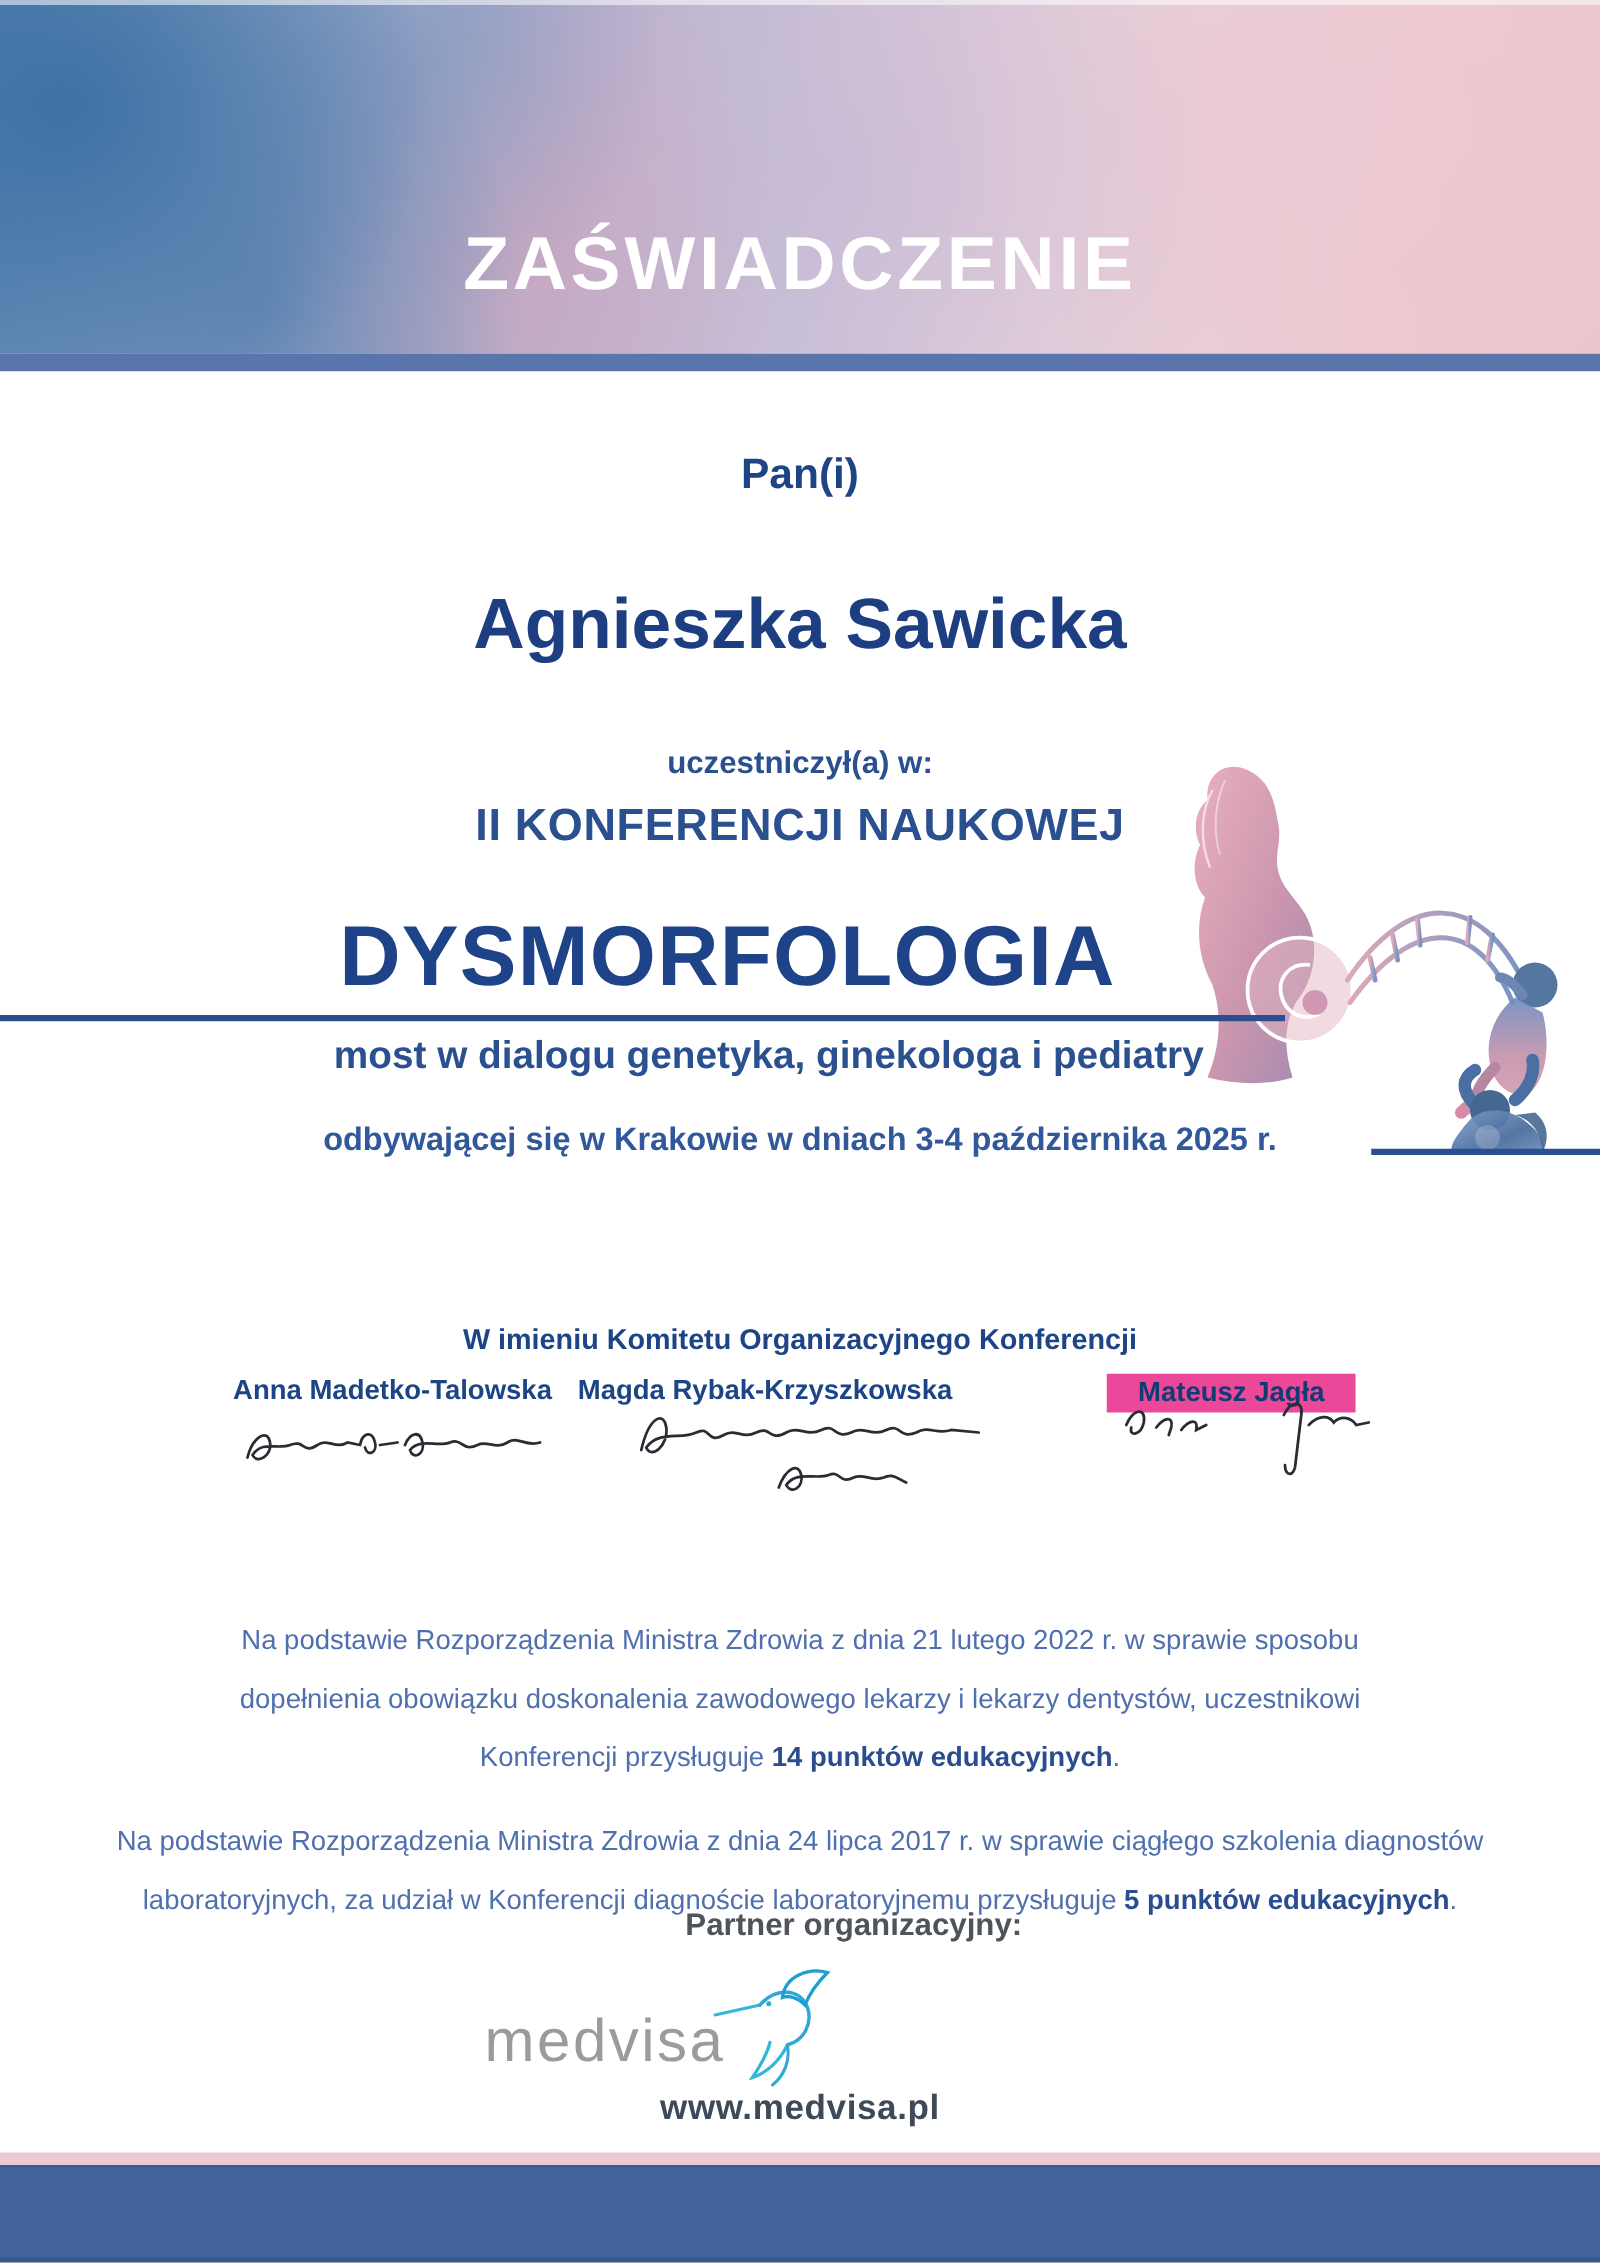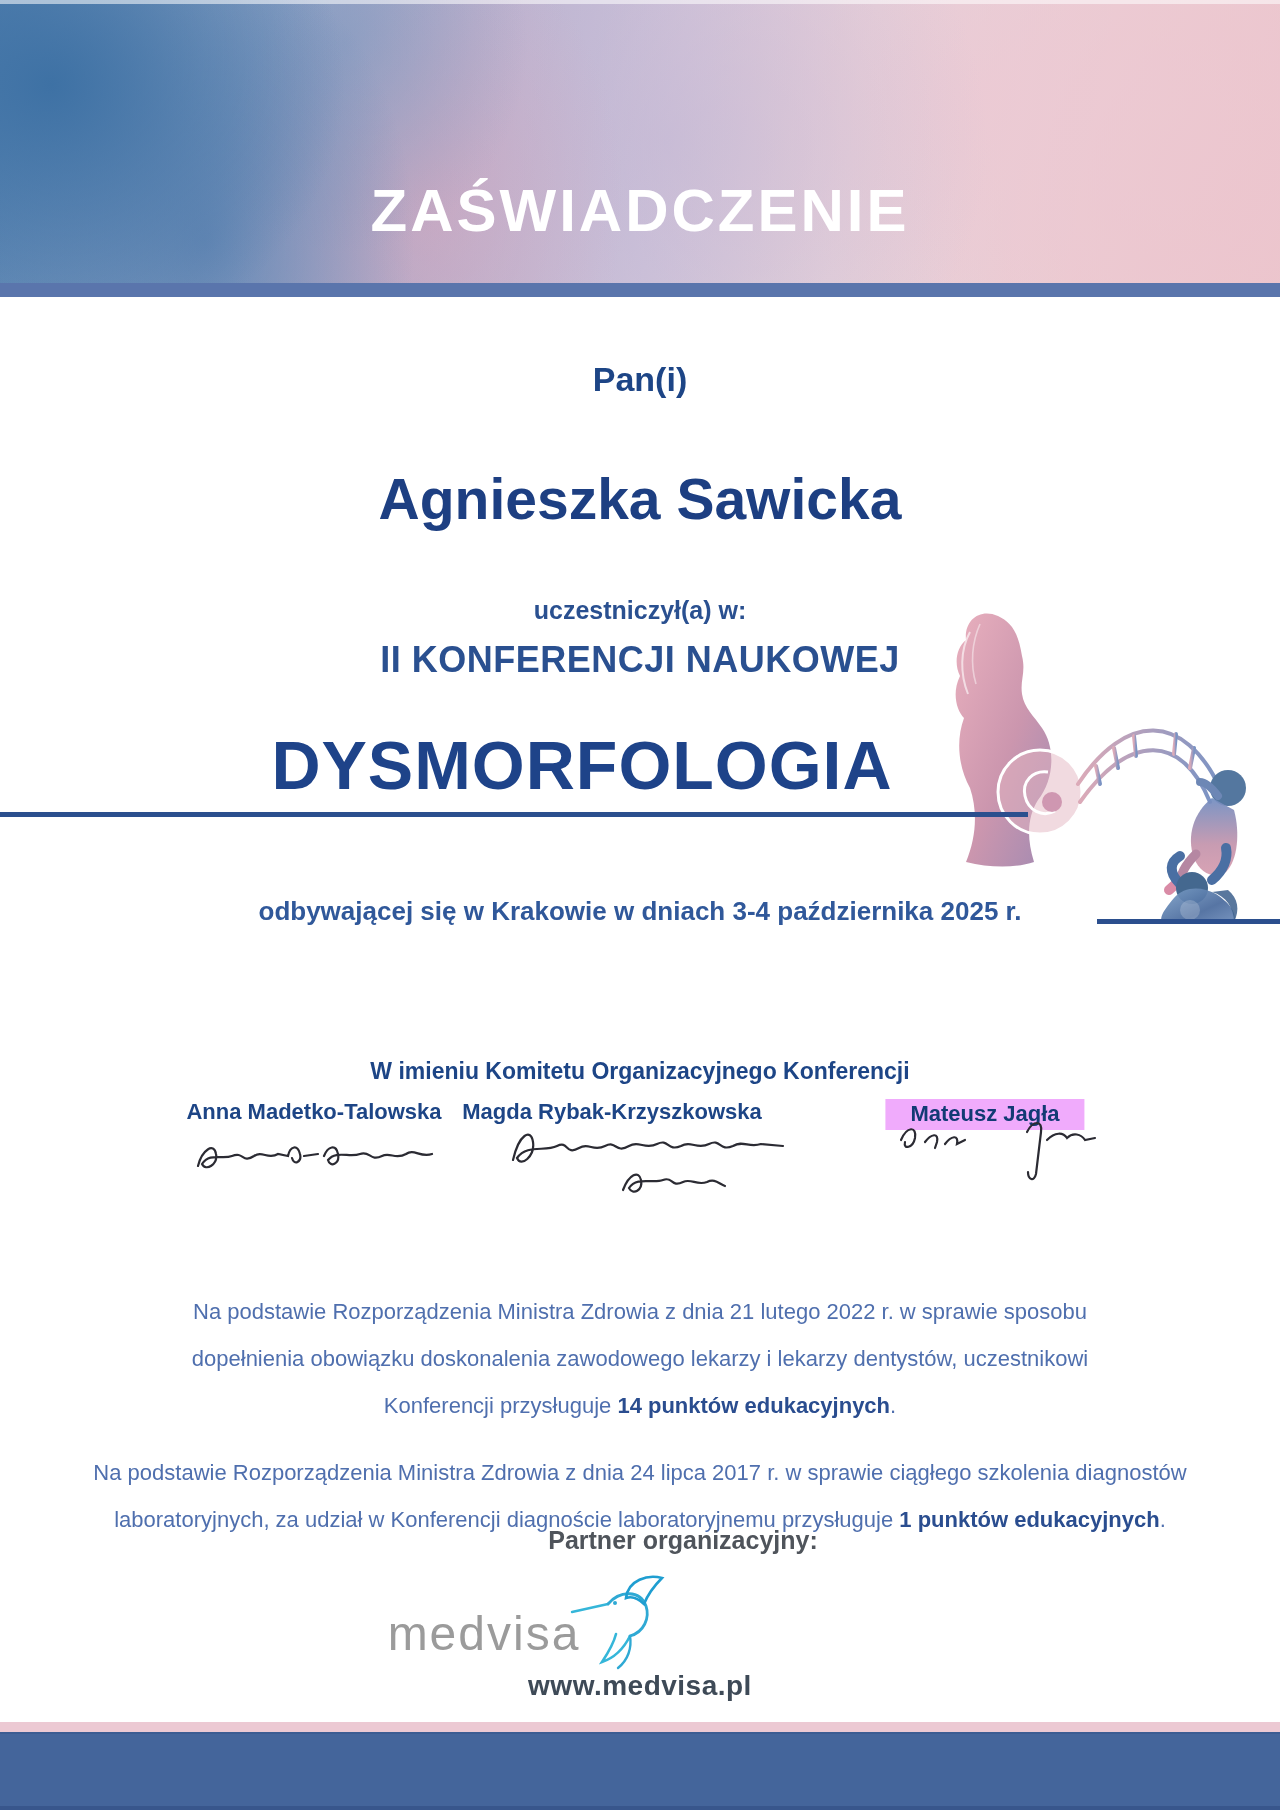--- a/index.html
+++ b/index.html
@@ -44,21 +44,21 @@
 
   .illustration{position:absolute;top:572px;left:928px;width:352px;height:352px;z-index:2;}
 
   
   .committee-heading{top:1058px;font-size:23px;color:#1d4586;}
   .member{
     position:absolute;top:1099px;transform:translateX(-50%);
     font-size:22px;font-weight:bold;color:#1d4586;white-space:nowrap;
   }
   .member-1{left:314px;} .member-2{left:612px;} .member-3{left:985px;}
-  .member--highlight{background:#f0abfc;color:#123a74;padding:2px 25px 3px;}
+  .member--highlight{background:#ec4899;color:#123a74;padding:2px 25px 3px;}
   .signature{position:absolute;z-index:1;}
   .sig-1{top:1126px;left:192px;}
   .sig-2{top:1116px;left:505px;}
   .sig-3{top:1112px;left:885px;}
 
   
   .legal{position:absolute;top:1288px;left:0;width:1280px;text-align:center;
          font-size:22px;line-height:47px;color:#4f6fae;}
   .legal p{margin:0 auto;}
   .legal .p1{max-width:910px;}
@@ -93,20 +93,21 @@
   </div>
   <div class="header-divider"></div>
 
   <div class="ctext salutation">Pan(i)</div>
   <div class="ctext recipient-name">Agnieszka Sawicka</div>
   <div class="ctext participated">uczestniczył(a) w:</div>
   <div class="ctext series">II KONFERENCJI NAUKOWEJ</div>
   <div class="ctext conf-name">DYSMORFOLOGIA</div>
 
   <div class="rule rule-left"></div>
+  <div class="ctext subtitle">most w dialogu genetyka, ginekologa i pediatry</div>
   <div class="ctext details">odbywającej się w Krakowie w dniach 3-4 października 2025 r.</div>
   <div class="rule rule-right"></div>
 
   <div class="illustration">
     <svg width="352" height="352" viewBox="0 0 352 352">
       <defs>
         <linearGradient id="gPink" x1="0" y1="0" x2="1" y2="1">
           <stop offset="0" stop-color="#e7a9b8"></stop>
             <stop offset=".55" stop-color="#c78da7"></stop>
             <stop offset="1" stop-color="#9a80ab"></stop>
@@ -190,21 +191,21 @@
   </svg>
   <svg class="signature sig-3" width="215" height="75" viewBox="0 0 215 75">
     <path d="M16 28 C22 14 32 14 30 26 C28 36 18 38 20 30 M40 30 C46 22 54 20 52 30 L50 36
              M60 32 C66 24 74 22 72 32 L80 28" stroke="#2b2b33" stroke-width="2.2" fill="none" stroke-linecap="round"></path>
     <path d="M142 20 C148 8 158 8 156 20 L151 62 C149 70 143 68 143 60" stroke="#2b2b33" stroke-width="2.2" fill="none" stroke-linecap="round"></path>
     <path d="M162 28 C170 20 178 20 182 26 C188 20 196 22 200 28 L210 26" stroke="#2b2b33" stroke-width="2.2" fill="none" stroke-linecap="round"></path>
   </svg>
 
   <div class="legal">
     <p class="p1"><span>Na podstawie Rozporządzenia Ministra Zdrowia z dnia 21 lutego 2022 r. w sprawie sposobu dopełnienia obowiązku doskonalenia zawodowego lekarzy i lekarzy dentystów, uczestnikowi Konferencji przysługuje </span><b>14 punktów edukacyjnych</b><span>.</span></p>
-    <p class="p2"><span>Na podstawie Rozporządzenia Ministra Zdrowia z dnia 24 lipca 2017 r. w sprawie ciągłego szkolenia diagnostów laboratoryjnych, za udział w Konferencji diagnoście laboratoryjnemu przysługuje </span><b>1 punktów edukacyjnych</b><span>.</span></p>
+    <p class="p2"><span>Na podstawie Rozporządzenia Ministra Zdrowia z dnia 24 lipca 2017 r. w sprawie ciągłego szkolenia diagnostów laboratoryjnych, za udział w Konferencji diagnoście laboratoryjnemu przysługuje </span><b>5 punktów edukacyjnych</b><span>.</span></p>
   </div>
 
   <div class="ctext partner-label">Partner organizacyjny:</div>
   <div class="logo-row">
     <span class="logo-text">medvisa</span>
     <svg class="logo-bird" width="112" height="102" viewBox="0 0 112 102">
       <g fill="none" stroke-linecap="round">
         <path d="M4 40 L40 32" stroke="#35b6d9" stroke-width="2.4"></path>
         <path d="M40 32 C52 18 72 18 78 34 C82 46 76 60 62 64" stroke="#2fa9d4" stroke-width="2.8"></path>
         <circle cx="47" cy="31" r="2" fill="#2fa9d4" stroke="none"></circle>

